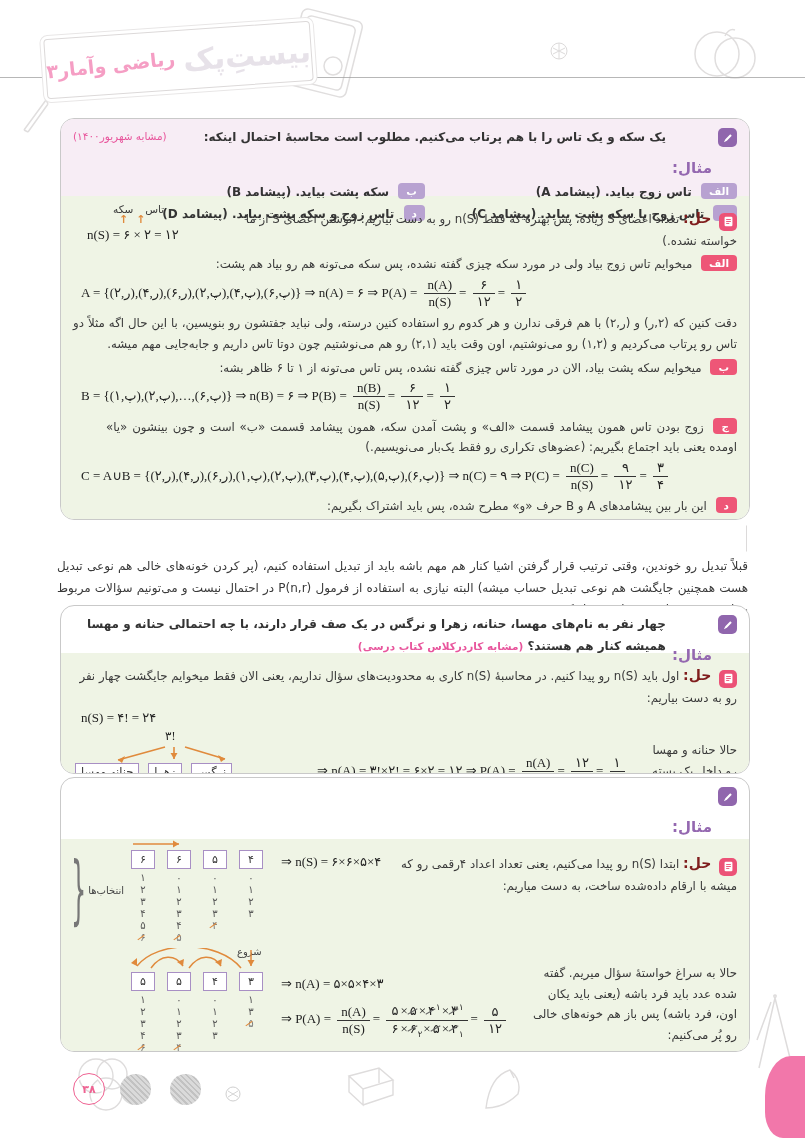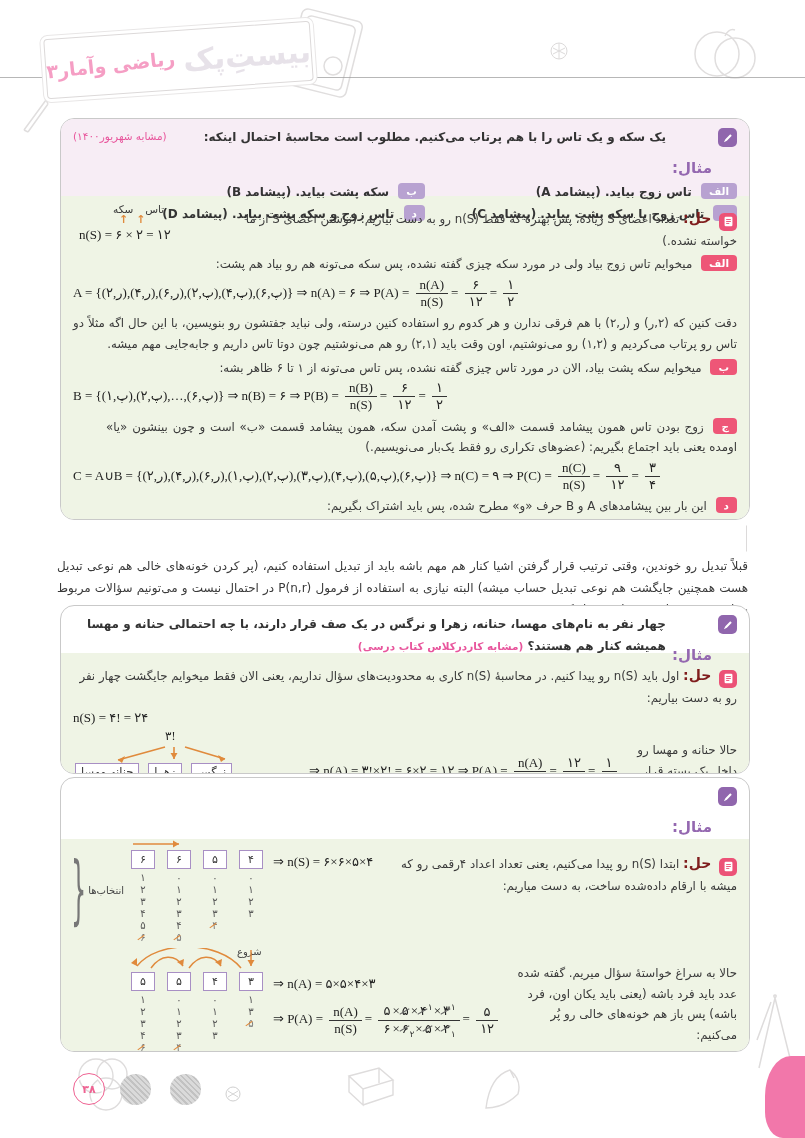--- a/index.html
+++ b/index.html
@@ -32,21 +32,21 @@
   .solicon{flex:0 0 auto;width:18px;height:18px;border-radius:5px;background:#ec5277;display:inline-flex;align-items:center;justify-content:center;margin-top:1px;}
   .sollabel{color:#7f1d1d;font-weight:bold;font-size:14px;white-space:nowrap;}
 
   .badge{display:inline-block;background:#b8a2d1;color:#fff;border-radius:4px;padding:0 8px;
          font-size:10.5px;font-weight:bold;line-height:16px;margin-left:5px;vertical-align:1px;}
   .badge.red{background:#ee5677;}
   .qitems{display:grid;grid-template-columns:47% 53%;margin-top:5px;}
   .qitem{font-weight:bold;font-size:12px;color:#333;line-height:1.8;}
   .bline{font-size:11.8px;line-height:1.75;color:#3a3a3a;margin-top:3px;}
   .fml{direction:ltr;text-align:left;unicode-bidi:embed;
-       font-family:"Liberation Serif","DejaVu Sans",serif;font-size:13px;color:#222;margin:2px 0 3px;}
+       font-family:"Liberation Serif","DejaVu Sans",serif;font-size:13px;color:#222;margin:2px 8px 3px;}
   .fr{display:inline-block;vertical-align:middle;text-align:center;margin:0 3px;line-height:1.25;}
   .fr .n{display:block;padding:0 4px 0;border-bottom:1.1px solid #333;}
   .fr .d{display:block;padding:0 4px;}
   .tok{position:relative;display:inline-block;padding:0 1px;}
   .cx::after{content:"";position:absolute;left:-2px;top:46%;width:120%;border-top:1.3px solid #666;transform:rotate(-30deg);}
   .mul{padding:0 1px;}
   sup.lt,sub.lt{font-size:8.5px;color:#222;}
 
   
   .rowA{display:flex;gap:10px;}

